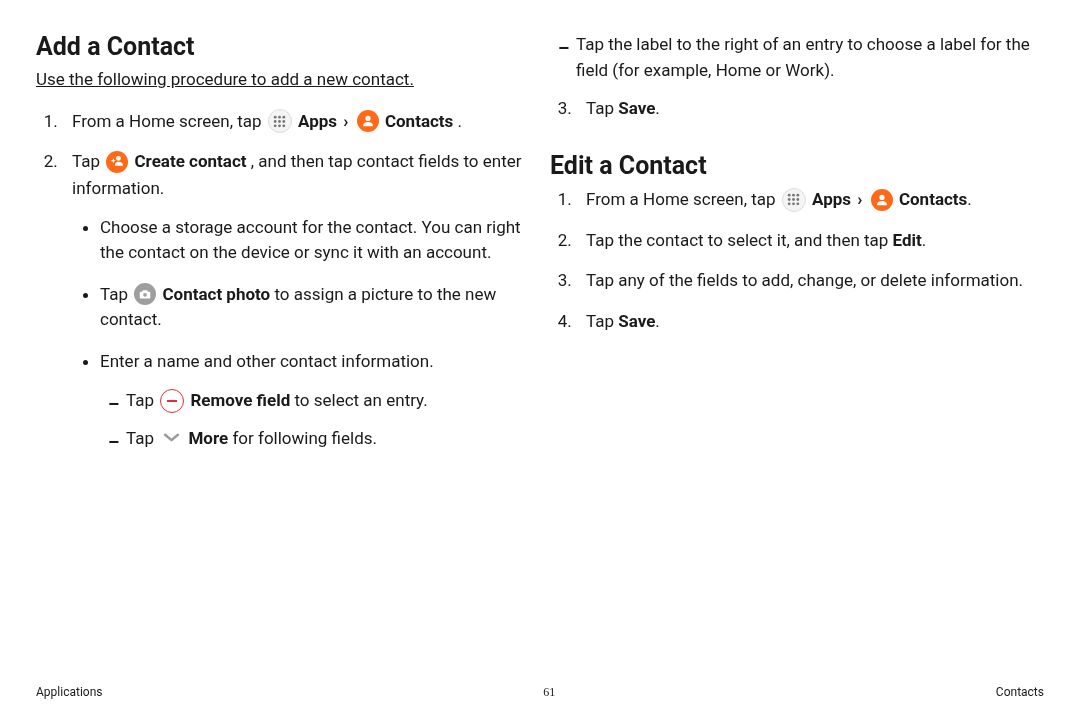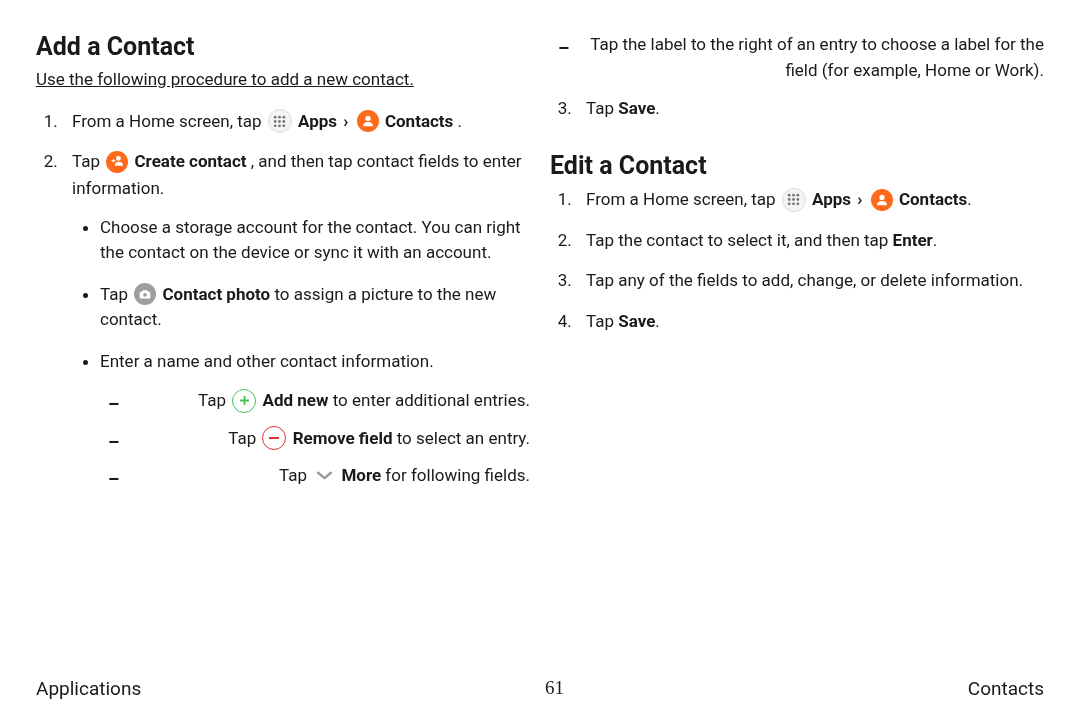--- a/index.html
+++ b/index.html
@@ -54,21 +54,20 @@
     padding-left:28px;
   }
   ul.bullets>li{
     margin-bottom:16px;
     line-height:1.5;
   }
   ul.dashes{
     list-style:none;
     margin:14px 0 0 0;
     padding-left:8px;
-    text-align:right;
   }
   ul.dashes>li{
     margin-bottom:12px;
     line-height:1.5;
     position:relative;
     padding-left:18px;
   }
   ul.dashes>li::before{
     content:"–";
     position:absolute;
@@ -131,21 +130,21 @@
     width:22px;
     height:16px;
     border-radius:0;
   }
   .icon-more svg{width:17px;height:14px;}
   .caret{display:inline-block;margin:0 2px;font-weight:700;}
   .footer{
     display:flex;
     justify-content:space-between;
     padding-top:10px;
-    font-size:19px;
+    font-size:12px;
   }
   .footer-center{flex:0 0 auto;font-family:Liberation Serif, serif;}
 </style>
 </head>
 <body>
 
 <div class="page">
 <div class="cols">
 
 <div class="col">
@@ -197,29 +196,20 @@
           <span class="icon icon-camera">
             <svg viewBox="0 0 16 12">
                     <path fill="#fff" d="M2 3h2l1-2h6l1 2h2a1 1 0 0 1 1 1v7a1 1 0 0 1-1 1H2a1 1 0 0 1-1-1V4a1 1 0 0 1 1-1zm6 1.5A2.5 2.5 0 1 0 8 9.5 2.5 2.5 0 0 0 8 4.5z"></path>
                   </svg>
           </span>
           <span class="b">Contact photo</span><span>  to assign a picture to the new contact.</span>
         </li>
         <li>
           <span>Enter a name and other contact information.</span>
           <ul class="dashes">
-            <li>
-              <span>Tap </span>
-              <span class="icon icon-add">
-                <svg viewBox="0 0 10 10">
-                        <path stroke="#44c054" stroke-width="1.6" d="M5 1v8M1 5h8"></path>
-                      </svg>
-              </span>
-              <span class="b">Add new</span><span>  to enter additional entries.</span>
-            </li>
             <li>
               <span>Tap </span>
               <span class="icon icon-remove"></span>
               <span class="b">Remove field</span><span>  to select an entry.</span>
             </li>
             <li>
               <span>Tap </span>
               <span class="icon icon-more">
                 <svg viewBox="0 0 16 10">
                         <path fill="none" stroke="#9a9a9a" stroke-width="2.4" stroke-linecap="round" stroke-linejoin="round" d="M2 2l6 5 6-5"></path>
@@ -269,21 +259,21 @@
       <span class="b">Apps</span>
       <span class="b caret">›</span>
       <span class="icon icon-contacts">
         <svg viewBox="0 0 16 16">
                 <path fill="#fff" d="M8 2a3 3 0 1 1 0 6 3 3 0 0 1 0-6zm0 7c3 0 5.5 1.5 5.5 3.5V14H2.5v-1.5C2.5 10.5 5 9 8 9z"></path>
               </svg>
       </span>
       <span class="b">Contacts</span><span>.</span>
     </li>
     <li>
-      <span>Tap the contact to select it, and then tap </span><span class="b">Enter</span><span>.</span>
+      <span>Tap the contact to select it, and then tap </span><span class="b">Edit</span><span>.</span>
     </li>
     <li>Tap any of the fields to add, change, or delete information.</li>
     <li>
       <span>Tap </span><span class="b">Save</span><span>.</span>
     </li>
   </ol>
 </div>
 
 </div>
 

